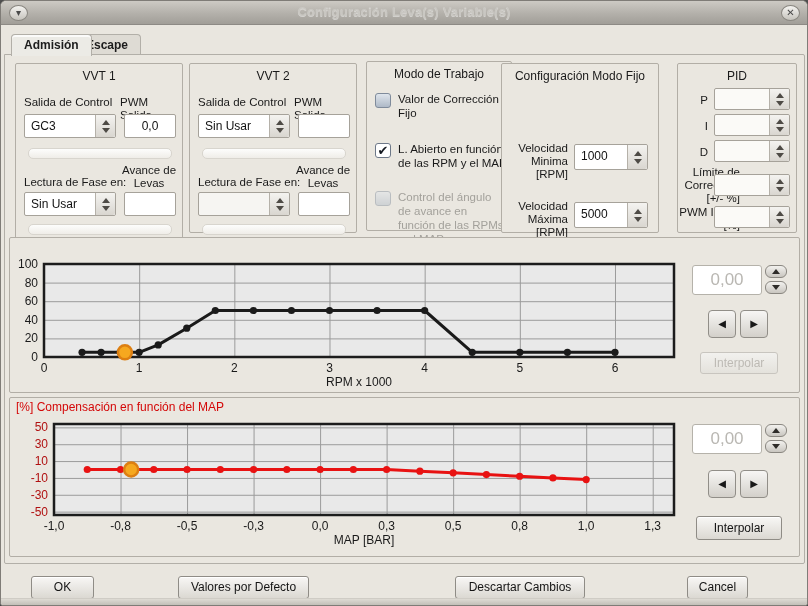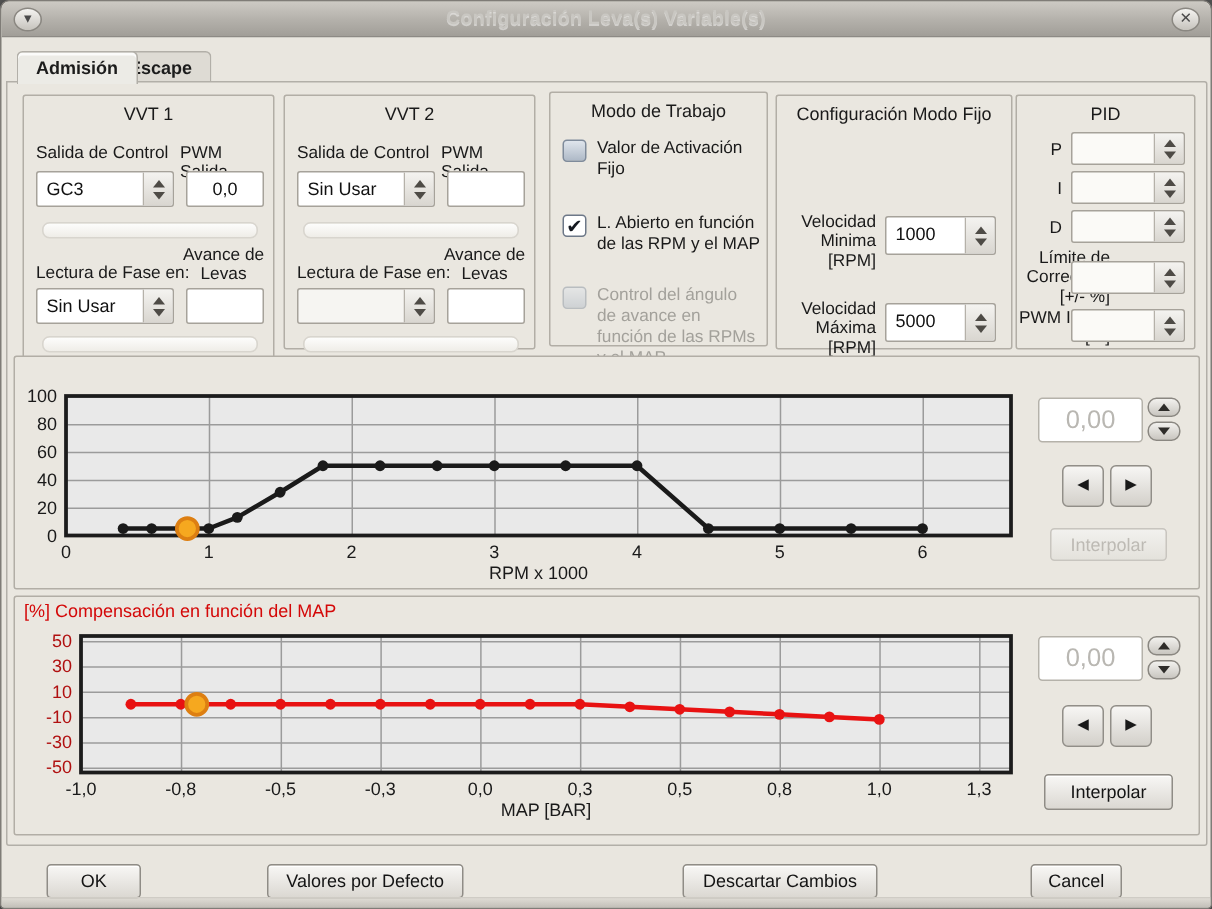--- a/index.html
+++ b/index.html
@@ -137,33 +137,33 @@
         </span>
     </div>
     <div class="field" style="left:108px;top:128px;width:52px;height:24px"></div>
     <div class="strip" style="left:12px;top:160px;width:144px"></div>
   </div>
 
   <div class="group" style="left:365px;top:60px;width:146px;height:170px">
     <div class="gtitle">Modo de Trabajo</div>
     <div class="opt" style="left:8px;top:30px;width:132px">
       <span class="cb"></span>
-      <span class="olbl">Valor de Activación Fijo</span>
+      <span class="olbl">Valor de Corrección Fijo</span>
     </div>
     <div class="opt" style="left:8px;top:80px;width:132px">
       <span class="cb on">✔</span>
       <span class="olbl">L. Abierto en función de las RPM y el MAP</span>
     </div>
     <div class="opt" style="left:8px;top:128px;width:132px">
       <span class="cb dis"></span>
       <span class="olbl dis">Control del ángulo de avance en función de las RPMs y el MAP</span>
     </div>
   </div>
 
-  <div class="group" style="left:516px;top:62px;width:158px;height:170px">
+  <div class="group" style="left:500px;top:62px;width:158px;height:170px">
     <div class="gtitle">Configuración Modo Fijo</div>
     <div class="lbl r" style="left:4px;top:78px;width:62px">Velocidad Minima [RPM]</div>
     <div class="combo" style="left:72px;top:80px;width:74px;height:26px">
       <span class="ctext">1000</span>
       <span class="cspin">
           <span class="tri-up"></span>
           <span class="tri-dn"></span>
         </span>
     </div>
     <div class="lbl r" style="left:4px;top:136px;width:62px">Velocidad Máxima [RPM]</div>

